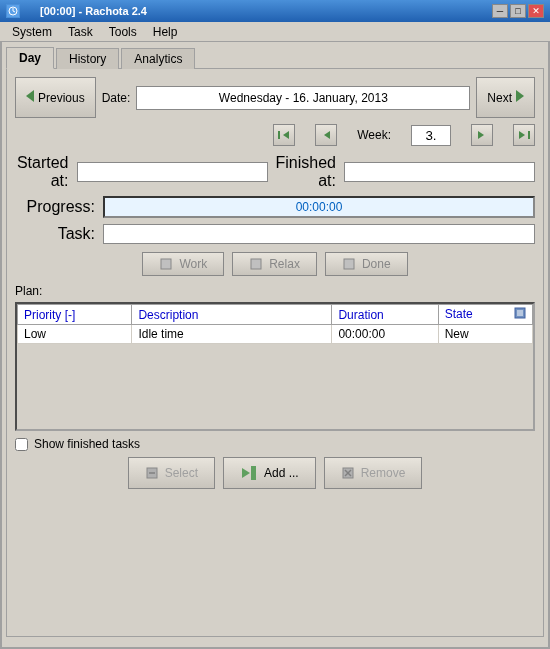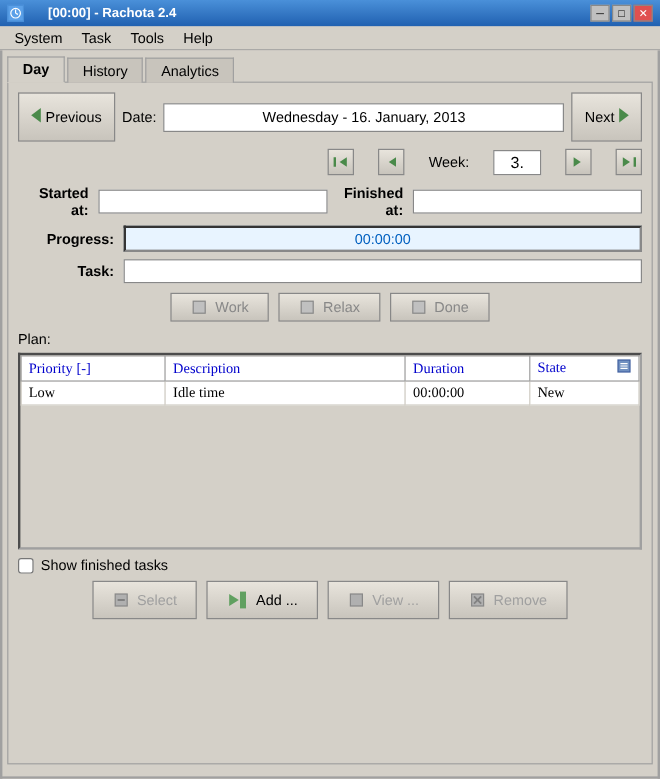--- a/index.html
+++ b/index.html
@@ -175,22 +175,21 @@
     
     .form-row {
       display: flex;
       align-items: center;
       gap: 8px;
       margin-bottom: 6px;
     }
     .form-label {
       width: 80px;
       text-align: right;
-      font-size: 12px;
-      font-weight: bold;
+      font-size: 16px;
     }
     .form-input {
       flex: 1;
       border: 1px solid #888;
       padding: 2px 6px;
       background: white;
       height: 20px;
     }
     .progress-input {
       flex: 1;
@@ -245,24 +244,23 @@
     .task-table td {
       border: 1px solid #d0ccc4;
       padding: 2px 6px;
       background: white;
     }
     .table-wrapper {
       border: 2px inset #a0a0a0;
       position: relative;
     }
     .table-scroll {
-      height: 160px;
+      height: 125px;
       overflow-y: auto;
       overflow-x: hidden;
-      font-family: Liberation Serif, serif;
     }
 
     
     .table-scroll::-webkit-scrollbar { width: 16px; }
     .table-scroll::-webkit-scrollbar-track { background: #d4d0c8; }
     .table-scroll::-webkit-scrollbar-thumb { background: #b0aca4; border: 1px solid #888; }
 
     
     .checkbox-row {
       display: flex;
@@ -483,26 +481,20 @@
       <button class="bottom-btn">
         <svg width="18" height="18" viewBox="0 0 18 18">
           <polygon points="2,4 10,9 2,14" fill="#60a060"></polygon>
           <rect x="11" y="2" width="5" height="14" fill="#60a060"></rect>
         </svg>
         <span>Add ...</span>
       </button>
       <button class="bottom-btn disabled">
         <svg width="14" height="14" viewBox="0 0 14 14">
           <rect x="2" y="2" width="10" height="10" fill="#b0b0b0" stroke="#888" stroke-width="1"></rect>
-        </svg>
-        <span>View ...</span>
-      </button>
-      <button class="bottom-btn disabled">
-        <svg width="14" height="14" viewBox="0 0 14 14">
-          <rect x="2" y="2" width="10" height="10" fill="#b0b0b0" stroke="#888" stroke-width="1"></rect>
           <line x1="4" y1="4" x2="10" y2="10" stroke="#808080" stroke-width="1.5"></line>
           <line x1="10" y1="4" x2="4" y2="10" stroke="#808080" stroke-width="1.5"></line>
         </svg>
         <span>Remove</span>
       </button>
     </div>
 
   </div>
 </div>
 

